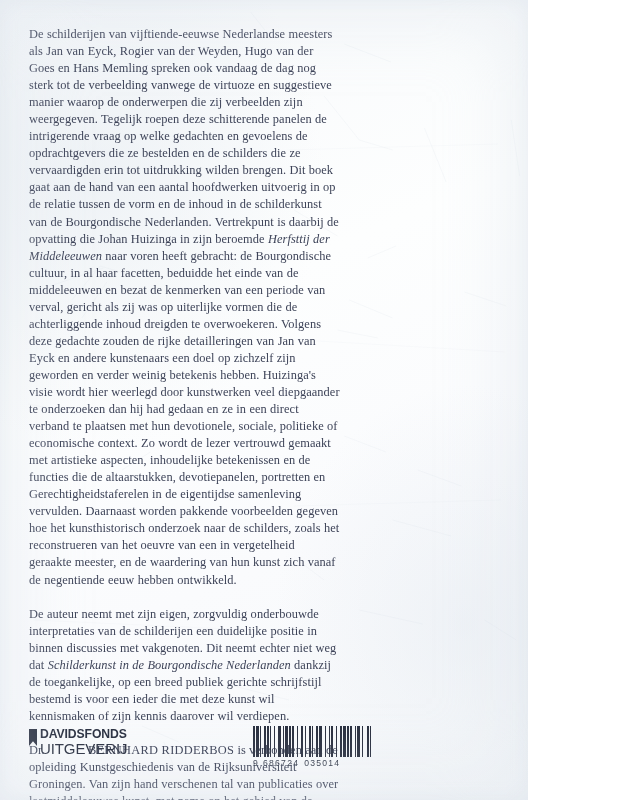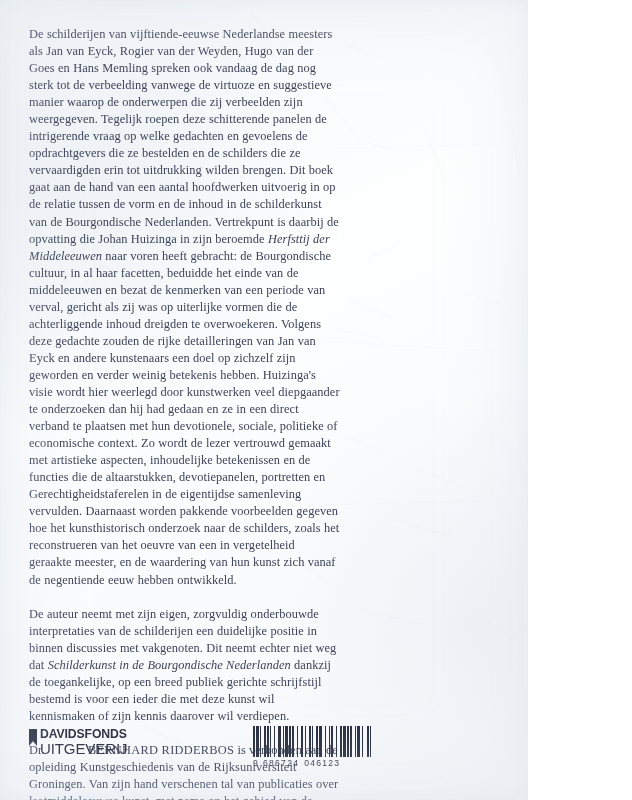--- a/index.html
+++ b/index.html
@@ -265,20 +265,20 @@
           <i style="width: 1.03px; background: rgb(42, 48, 64);"></i>
           <i style="width: 3.09px; background: transparent;"></i>
           <i style="width: 2.06px; background: rgb(42, 48, 64);"></i>
           <i style="width: 1.03px; background: transparent;"></i>
           <i style="width: 1.03px; background: rgb(42, 48, 64);"></i>
           <i style="width: 3.09px; background: transparent;"></i>
         </div>
       <div id="barcode-digits">
         <span class="lead">9</span>
         <span class="grp">686724</span>
-        <span class="grp">046123</span>
+        <span class="grp">035014</span>
       </div>
     </div>
 
   </div>
 
   <div id="vignette"></div>
 </div>
 
 </body></html>

